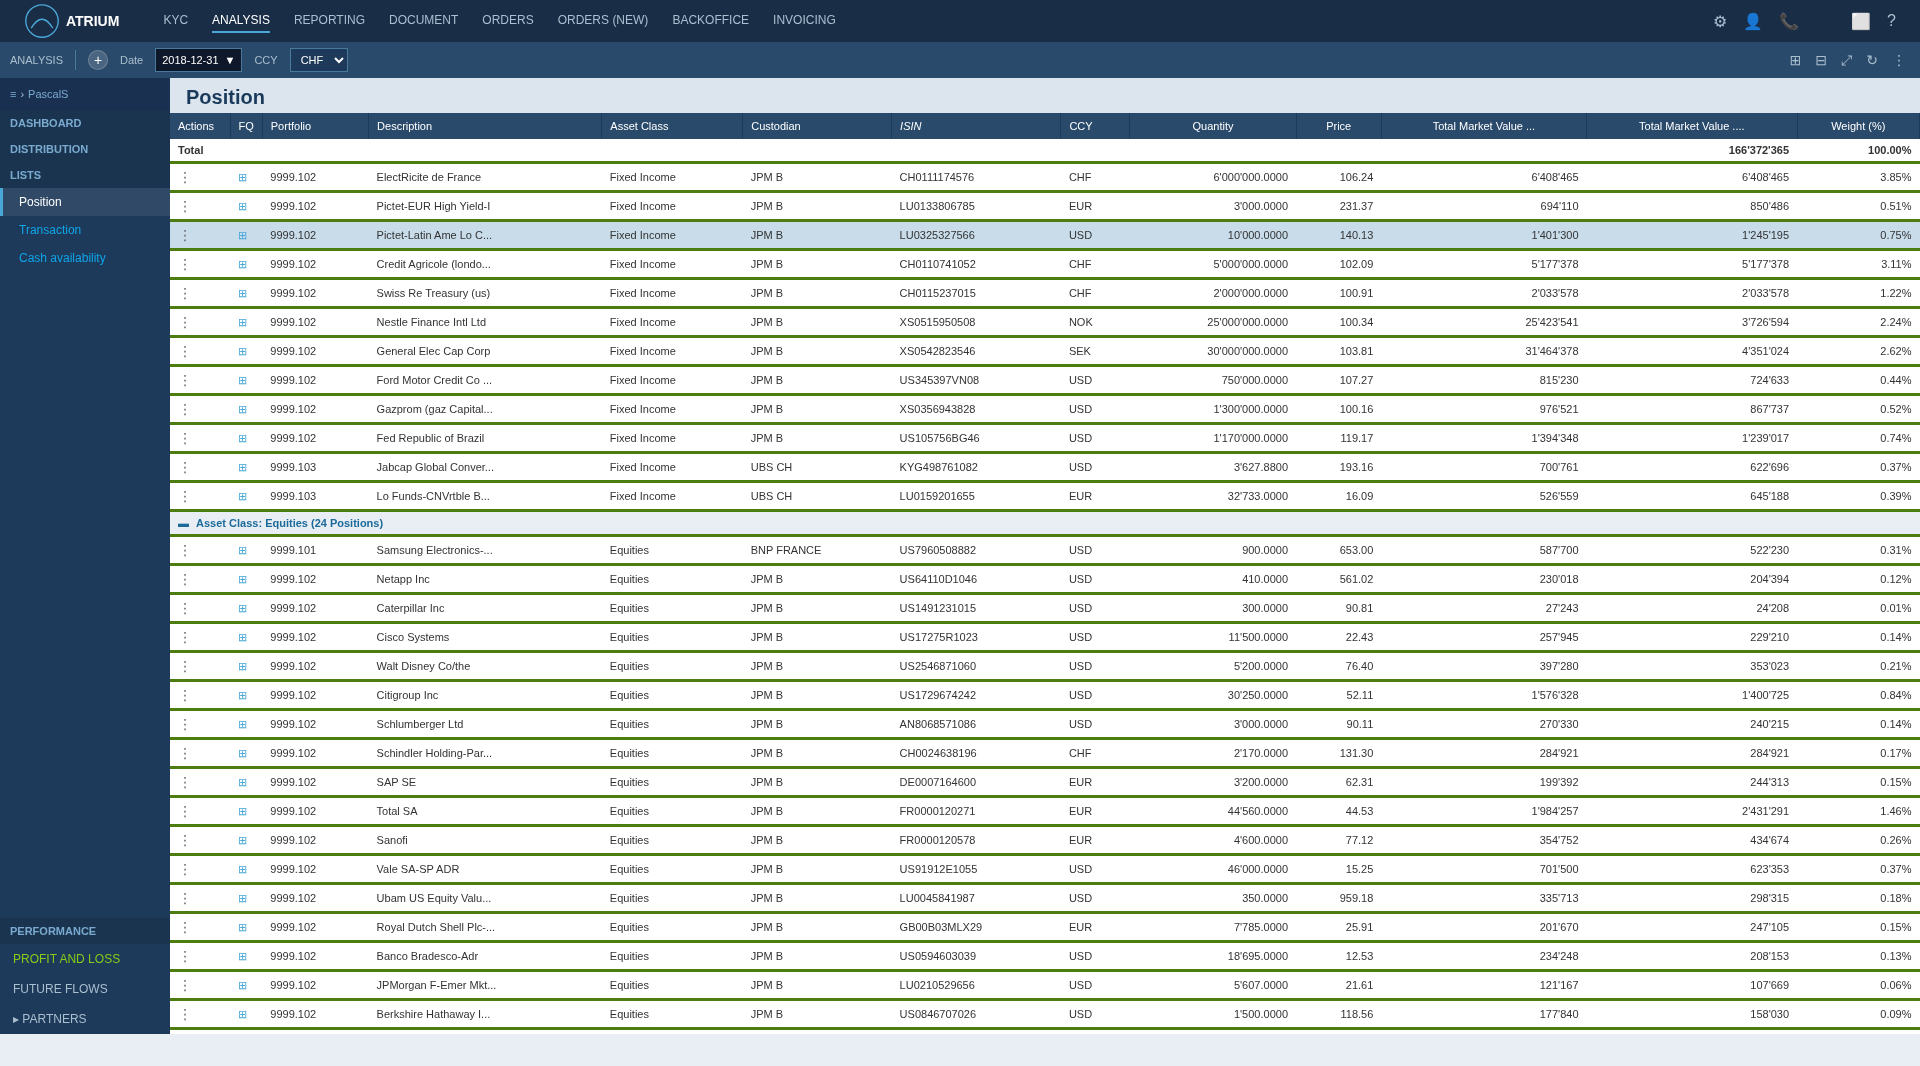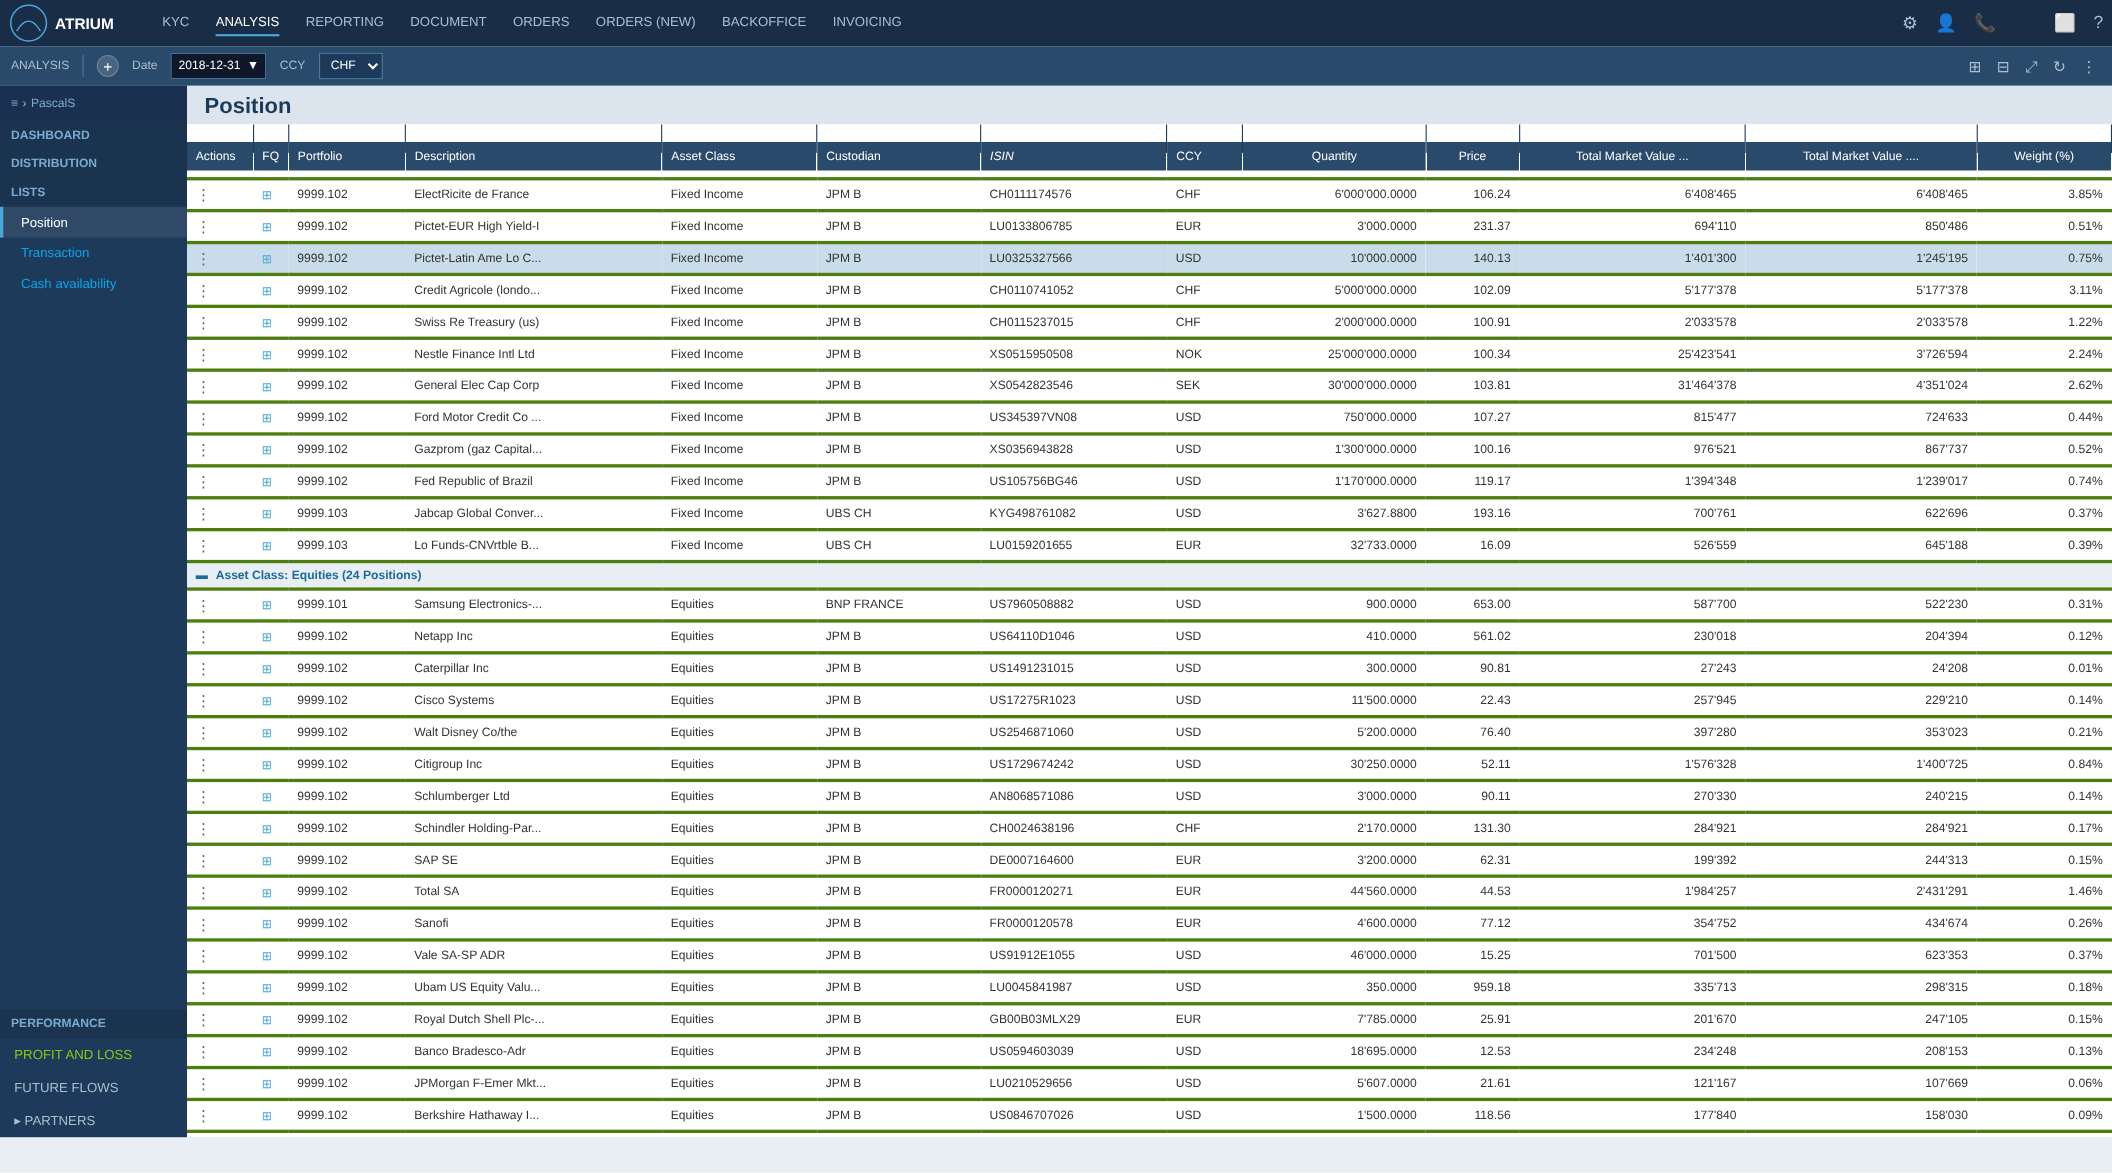--- a/index.html
+++ b/index.html
@@ -4,21 +4,21 @@
   <style>
     * { box-sizing: border-box; margin: 0; padding: 0; }
     body { font-family: Arial, sans-serif; font-size: 12px; background: #e8eef3; color: #333; overflow: hidden; }
 
     
     .top-nav {
       background: #1a2d47;
       height: 42px;
       display: flex;
       align-items: center;
-      padding: 0 8px;
+      padding: 0 24px;
       gap: 28px;
     }
     .logo-area {
       display: flex;
       align-items: center;
       gap: 6px;
       color: white;
       font-size: 14px;
       font-weight: bold;
       margin-right: 16px;
@@ -186,21 +186,21 @@
     }
     thead th {
       background: #2a4a6b;
       color: white;
       padding: 7px 8px;
       text-align: left;
       font-weight: normal;
       border-right: 1px solid #1e3a5a;
       white-space: nowrap;
       position: sticky;
-      top: 16px;
+      top: 0;
       z-index: 10;
     }
     thead th.right { text-align: center; }
     tbody tr { border-bottom: 3px solid #4d7c0f; }
     tbody tr.selected { background: #c8dcea; }
     tbody tr.subtotal { background: #dce5ed; font-weight: bold; }
     tbody tr.group-header { background: #e8eef3; }
     tbody td {
       padding: 5px 8px;
       color: #333;
@@ -457,21 +457,21 @@
     <td><span class="dot-menu">⋮</span></td>
     <td><span style="color:#4aa8d8; cursor:pointer;">⊞</span></td>
     <td>9999.102</td>
     <td title="Ford Motor Credit Co ...">Ford Motor Credit Co ...</td>
     <td>Fixed Income</td>
     <td>JPM B</td>
     <td>US345397VN08</td>
     <td>USD</td>
     <td class="right">750'000.0000</td>
     <td class="right">107.27</td>
-    <td class="right">815'477</td>
+    <td class="right">815'230</td>
     <td class="right">724'633</td>
     <td class="right">0.44%</td>
   </tr>
             <tr>
     <td><span class="dot-menu">⋮</span></td>
     <td><span style="color:#4aa8d8; cursor:pointer;">⊞</span></td>
     <td>9999.102</td>
     <td title="Gazprom (gaz Capital...">Gazprom (gaz Capital...</td>
     <td>Fixed Income</td>
     <td>JPM B</td>

